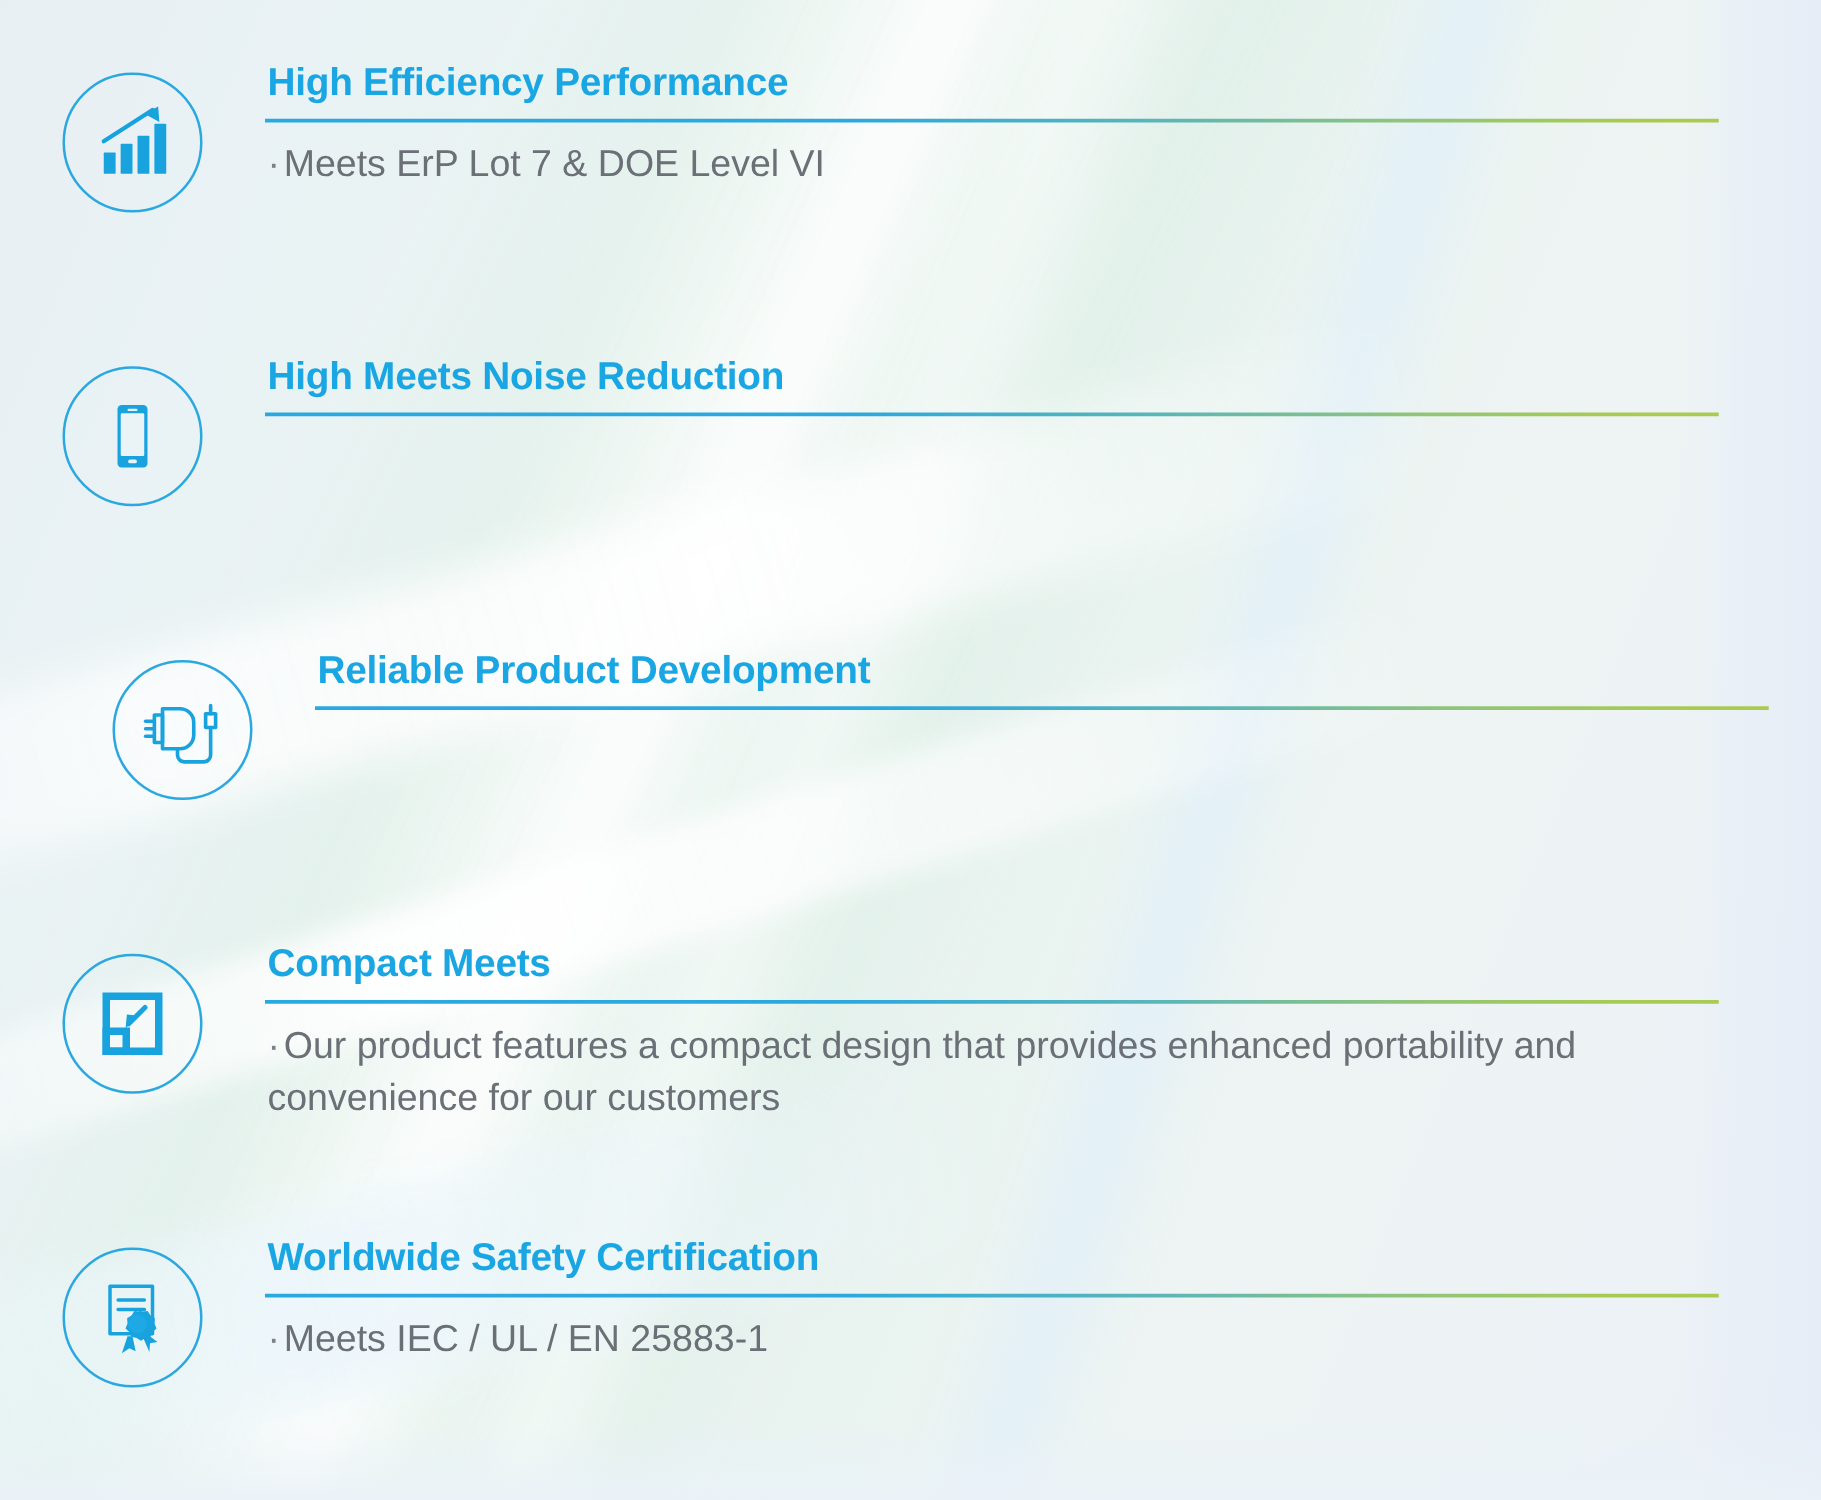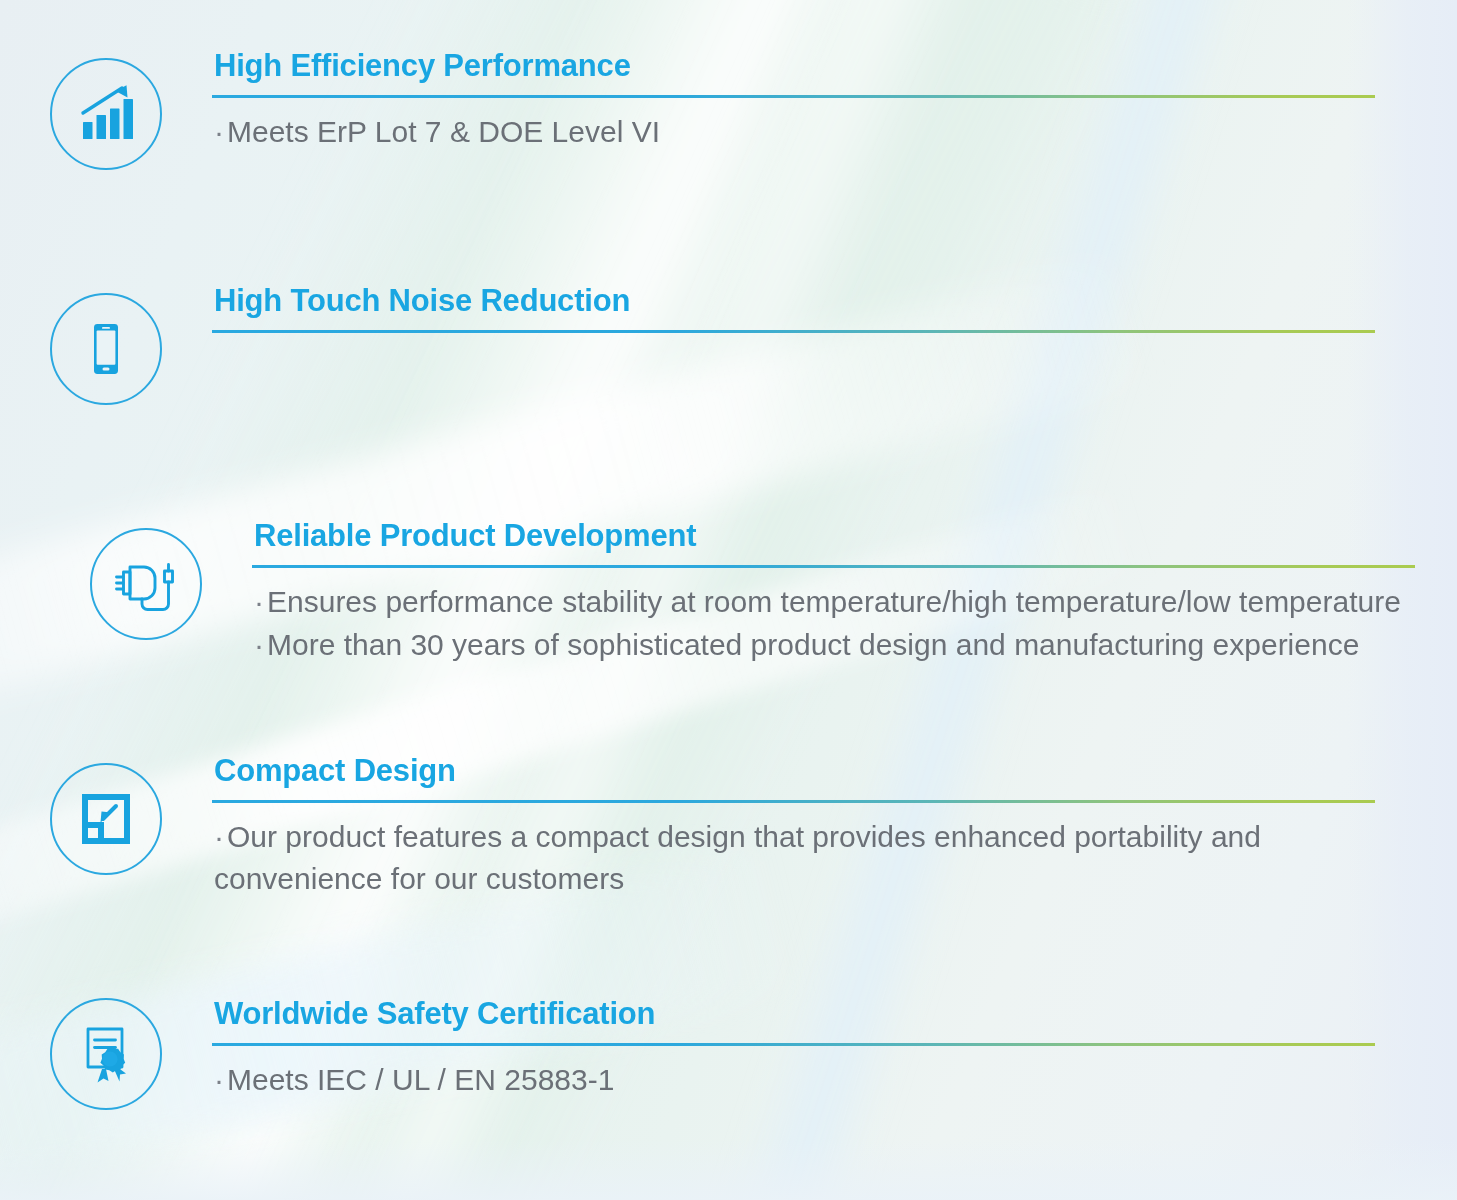--- a/index.html
+++ b/index.html
@@ -258,21 +258,21 @@
         <div class="icon-circle">
           <svg width="62" height="62" viewBox="0 0 62 62" aria-hidden="true">
             <rect x="19" y="6" width="24" height="50" rx="3.4" fill="#18A3DF"></rect>
             <rect x="21.6" y="12.6" width="18.8" height="34.2" rx="1" fill="#EAF3F6"></rect>
             <rect x="27" y="9" width="8" height="1.8" rx="0.9" fill="#EAF3F6"></rect>
             <rect x="27.5" y="49.6" width="7" height="3" rx="1.5" fill="#EAF3F6"></rect>
           </svg>
         </div>
       </div>
       <div class="text-col">
-        <h2 class="feature-title">High Touch Noise Reduction</h2>
+        <h2 class="feature-title">High Meets Noise Reduction</h2>
         <div class="divider"></div>
       </div>
     </div>
 
     <div class="feature" style="top:520px;padding-left:40px;">
       <div class="icon-col">
         <div class="icon-circle">
           <svg width="66" height="62" viewBox="0 0 66 62" aria-hidden="true">
             <g fill="none" stroke="#18A3DF" stroke-width="2.9" stroke-linecap="round" stroke-linejoin="round">
 
@@ -288,24 +288,20 @@
 
               <path d="M51.5 18 H59.5 V29 H51.5 Z"></path>
               <path d="M55.5 11.5 V18"></path>
             </g>
           </svg>
         </div>
       </div>
       <div class="text-col">
         <h2 class="feature-title">Reliable Product Development</h2>
         <div class="divider"></div>
-        <div class="bullets">
-          <p class="bullet"><span class="dot">·</span><span>Ensures performance stability at room temperature/high temperature/low temperature</span></p>
-          <p class="bullet"><span class="dot">·</span><span>More than 30 years of sophisticated product  design and manufacturing experience</span></p>
-        </div>
       </div>
     </div>
 
     <div class="feature" style="top:755px;">
       <div class="icon-col">
         <div class="icon-circle">
           <svg width="60" height="60" viewBox="0 0 60 60" aria-hidden="true">
             <g fill="#18A3DF">
 
               <path d="M6 5 H54 V55 H6 Z M12 11 V49 H48 V11 Z"></path>
@@ -313,29 +309,29 @@
               <path d="M6 33 H28 V55 H6 Z M12 39 V49 H22 V39 Z"></path>
             </g>
             <g fill="none" stroke="#18A3DF" stroke-width="4" stroke-linecap="round">
               <path d="M40 17 L27 30"></path>
             </g>
             <path d="M24.5 33.5 L25.5 22.5 L35.5 23.5 Z" fill="#18A3DF"></path>
           </svg>
         </div>
       </div>
       <div class="text-col">
-        <h2 class="feature-title">Compact Design</h2>
+        <h2 class="feature-title">Compact Meets</h2>
         <div class="divider"></div>
         <div class="bullets">
           <p class="bullet"><span class="dot">·</span><span>Our product features a compact design that provides enhanced portability and convenience for our customers</span></p>
         </div>
       </div>
     </div>
 
-    <div class="feature" style="top:990px;align-items:center;">
+    <div class="feature" style="top:990px;">
       <div class="icon-col">
         <div class="icon-circle">
           <svg width="62" height="62" viewBox="0 0 62 62" aria-hidden="true">
             <g fill="none" stroke="#18A3DF" stroke-width="2.8" stroke-linejoin="round">
               <path d="M13 6 H47 V44 H13 Z"></path>
             </g>
             <g fill="none" stroke="#18A3DF" stroke-width="2.8" stroke-linecap="round">
               <path d="M19.5 17 H40.5"></path>
               <path d="M19.5 24.5 H40.5"></path>
             </g>

